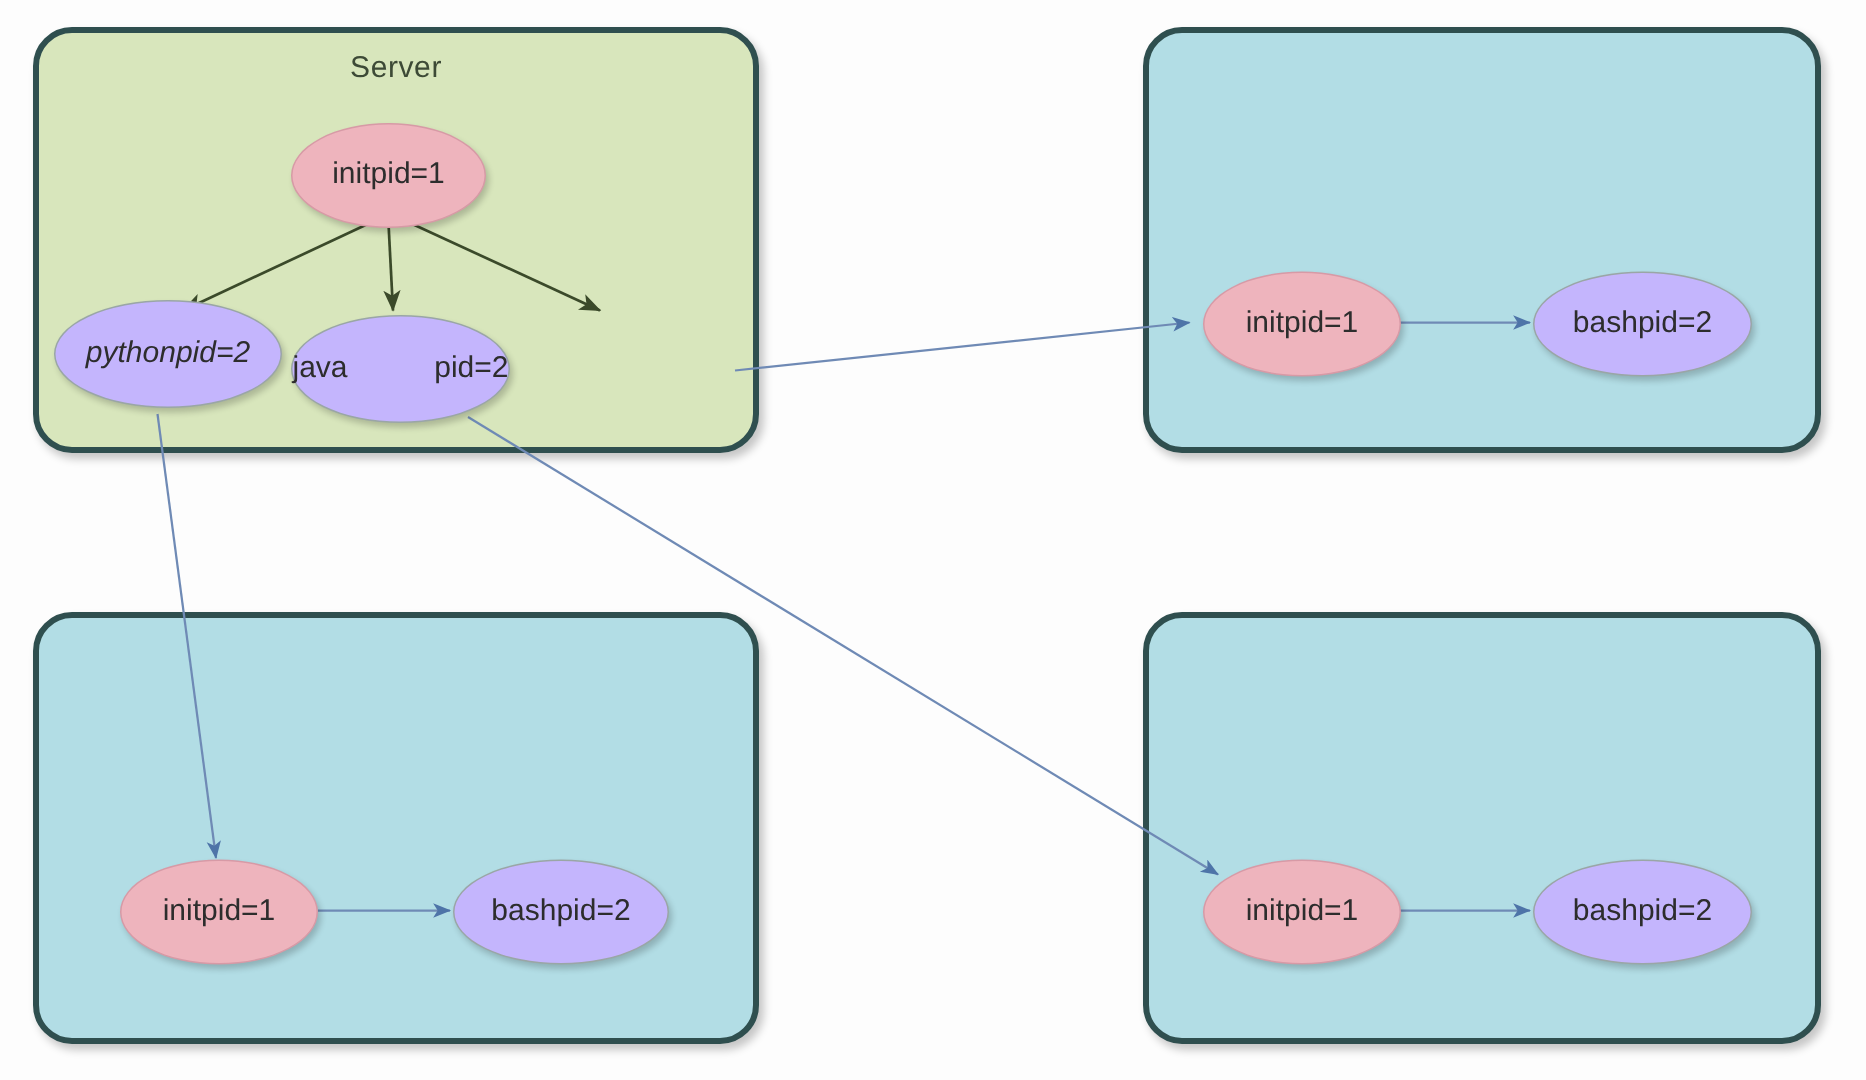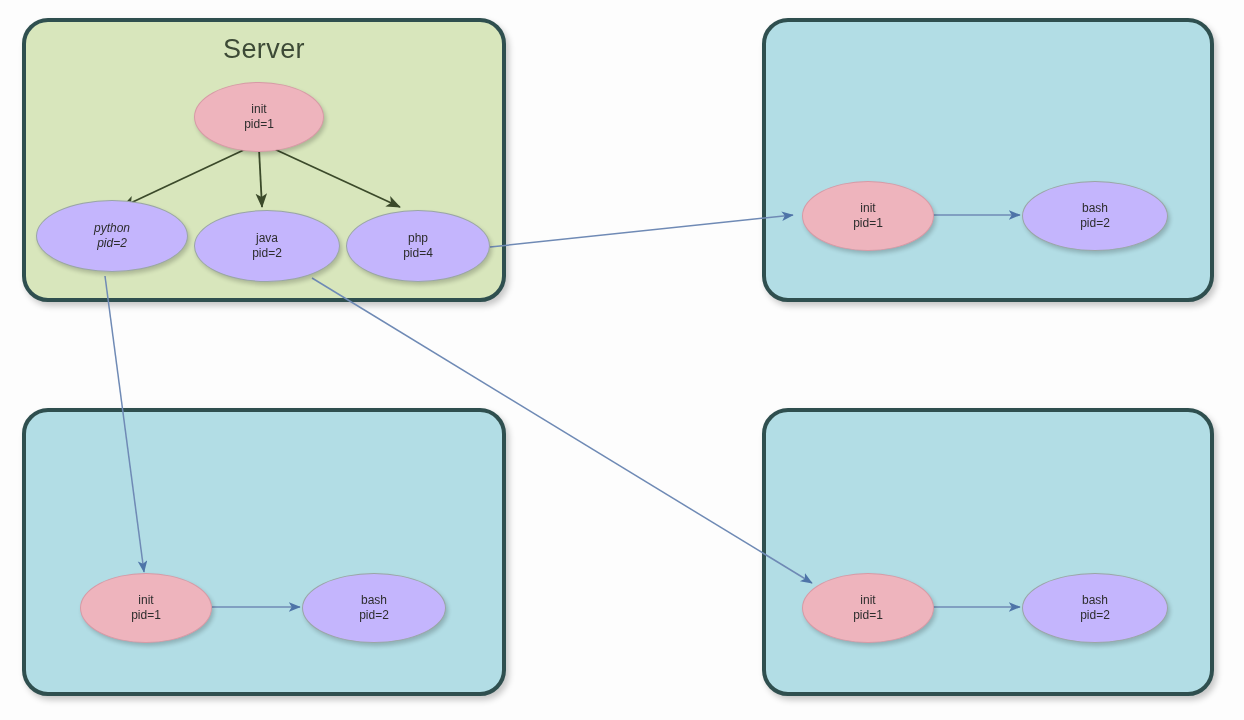--- a/index.html
+++ b/index.html
@@ -26,45 +26,45 @@
   }
   .container.green { background: #d8e6bc; }
   .container.blue  { background: #b2dde5; }
 
   .container-title {
     position: absolute;
     top: 12px;
     left: 0;
     right: 0;
     text-align: center;
-    font-size: 27px;
+    font-size: 20px;
     color: #3d4a36;
     letter-spacing: .4px;
   }
 
   
   #edges {
     position: absolute;
     left: 0; top: 0;
     width: 1244px;
     height: 720px;
     pointer-events: none;
   }
 
   
   .node {
     position: absolute;
     box-sizing: border-box;
     border-radius: 50%;
     display: flex;
-    flex-direction: column;
+    flex-direction: row;
     align-items: center;
     justify-content: center;
     line-height: 1.28;
-    font-size: 12px;
+    font-size: 20px;
     color: #2d2d2d;
     text-align: center;
     box-shadow: 2px 3px 4px rgba(0,0,0,0.20);
   }
   .node.pink  { background: #eeb4bd; border: 1px solid #d79aa6; }
   .node.white { background: #c4b5fd; border: 1px solid #9aa6a6; }
   .node .nm   { font-weight: 400; }
   .node .pid  { font-weight: 400; }
 
   
@@ -125,29 +125,25 @@
   <div class="node pink" style="left:194px; top:82px; width:130px; height:70px;">
     <span class="nm">init</span>
     <span class="pid">pid=1</span>
   </div>
 
   <div class="node white" style="left:36px; top:200px; width:152px; height:72px;font-style:italic;">
     <span class="nm">python</span>
     <span class="pid">pid=2</span>
   </div>
 
-  <div class="node white" style="left:194px; top:210px; width:146px; height:72px;">
+  <div class="node white" style="left:194px; top:210px; width:146px; height:72px;justify-content:space-between;">
     <span class="nm">java</span>
     <span class="pid">pid=2</span>
   </div>
 
-  <div class="node white" style="left:346px; top:210px; width:144px; height:72px;">
-    <span class="nm">php</span>
-    <span class="pid">pid=4</span>
-  </div>
 
   <div class="node pink" style="left:802px; top:181px; width:132px; height:70px;">
     <span class="nm">init</span>
     <span class="pid">pid=1</span>
   </div>
 
   <div class="node white" style="left:1022px; top:181px; width:146px; height:70px;">
     <span class="nm">bash</span>
     <span class="pid">pid=2</span>
   </div>

